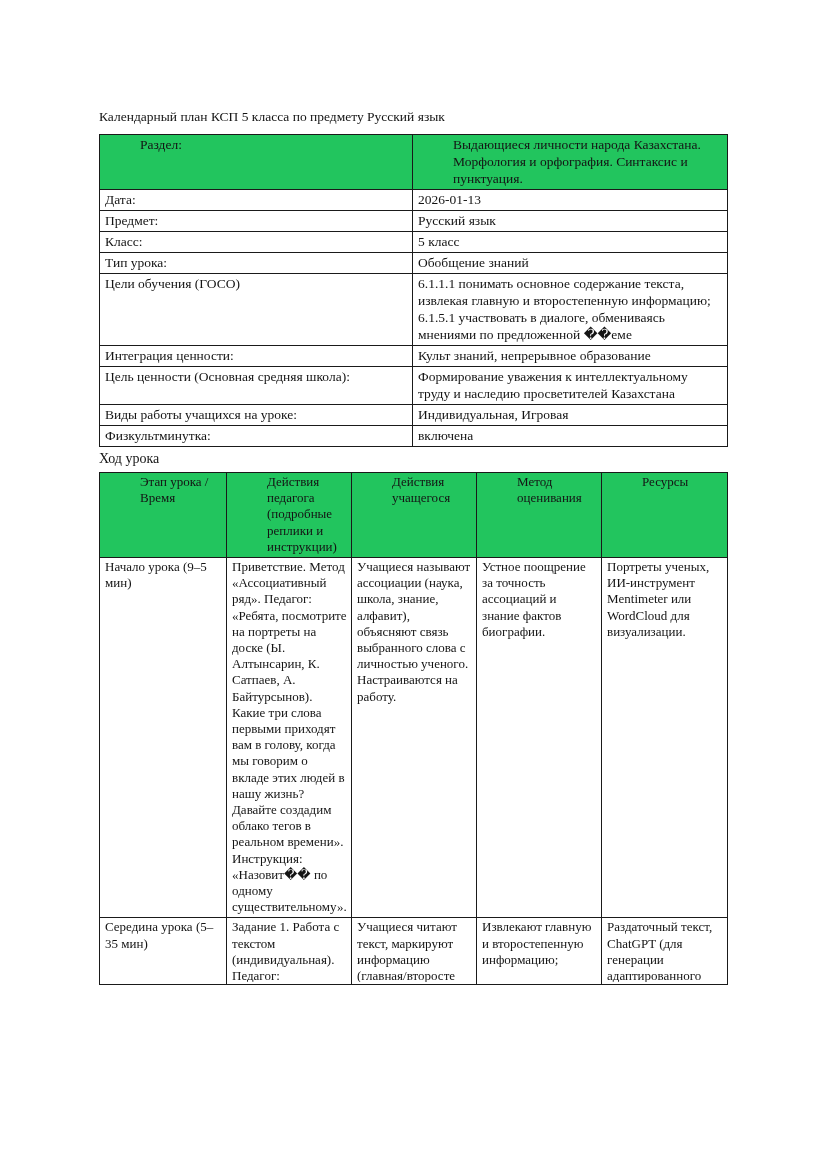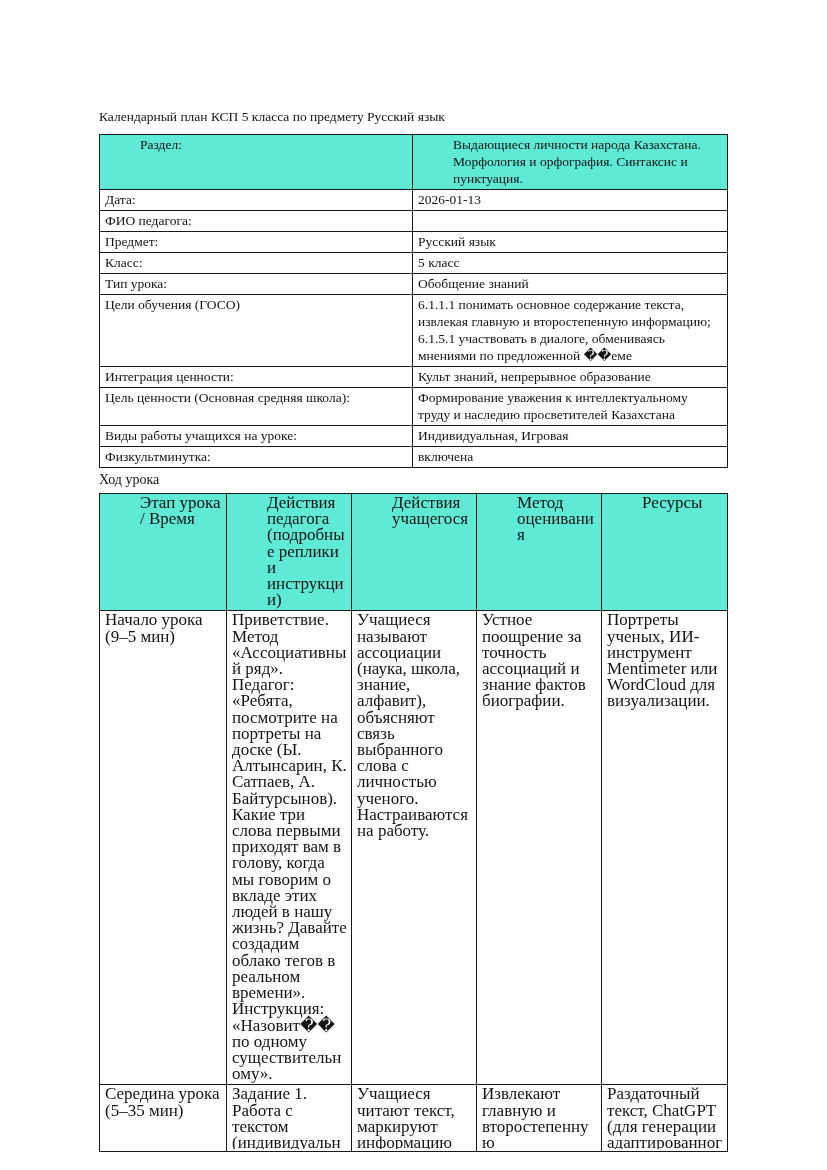--- a/index.html
+++ b/index.html
@@ -30,22 +30,22 @@
   td, th {
     border: 1px solid #1a1a1a;
     vertical-align: top;
     text-align: left;
     font-weight: normal;
     padding: 1px 4px 2px 5px;
     overflow-wrap: break-word;
     word-wrap: break-word;
   }
   .t1 td { font-size: 13.5px; line-height: 17px; }
-  .t2 td, .t2 th { font-size: 17px; line-height: 16.2px; margin-left: 40px; }
-  .shade td, .shade th { background: #5eead4; padding-left: 40px; }
+  .t2 td, .t2 th { font-size: 13px; line-height: 16.2px; margin-left: 40px; }
+  .shade td, .shade th { background: #22c55e; padding-left: 40px; }
   .section-heading {
     font-size: 14px;
     line-height: 16px;
     margin: 4px 0 5px 0;
   }
   .clip { height: 63px; overflow: hidden; }
 </style>
 </head>
 <body>
 
@@ -59,24 +59,20 @@
         <col style="width:315px">
       </colgroup>
     <tbody>
       <tr class="shade">
         <td>Раздел:</td>
         <td>Выдающиеся личности народа Казахстана. Морфология и орфография. Синтаксис и пунктуация.</td>
       </tr>
       <tr>
         <td>Дата:</td>
         <td>2026-01-13</td>
-      </tr>
-      <tr>
-        <td>ФИО педагога:</td>
-        <td></td>
       </tr>
       <tr>
         <td>Предмет:</td>
         <td>Русский язык</td>
       </tr>
       <tr>
         <td>Класс:</td>
         <td>5 класс</td>
       </tr>
       <tr>

